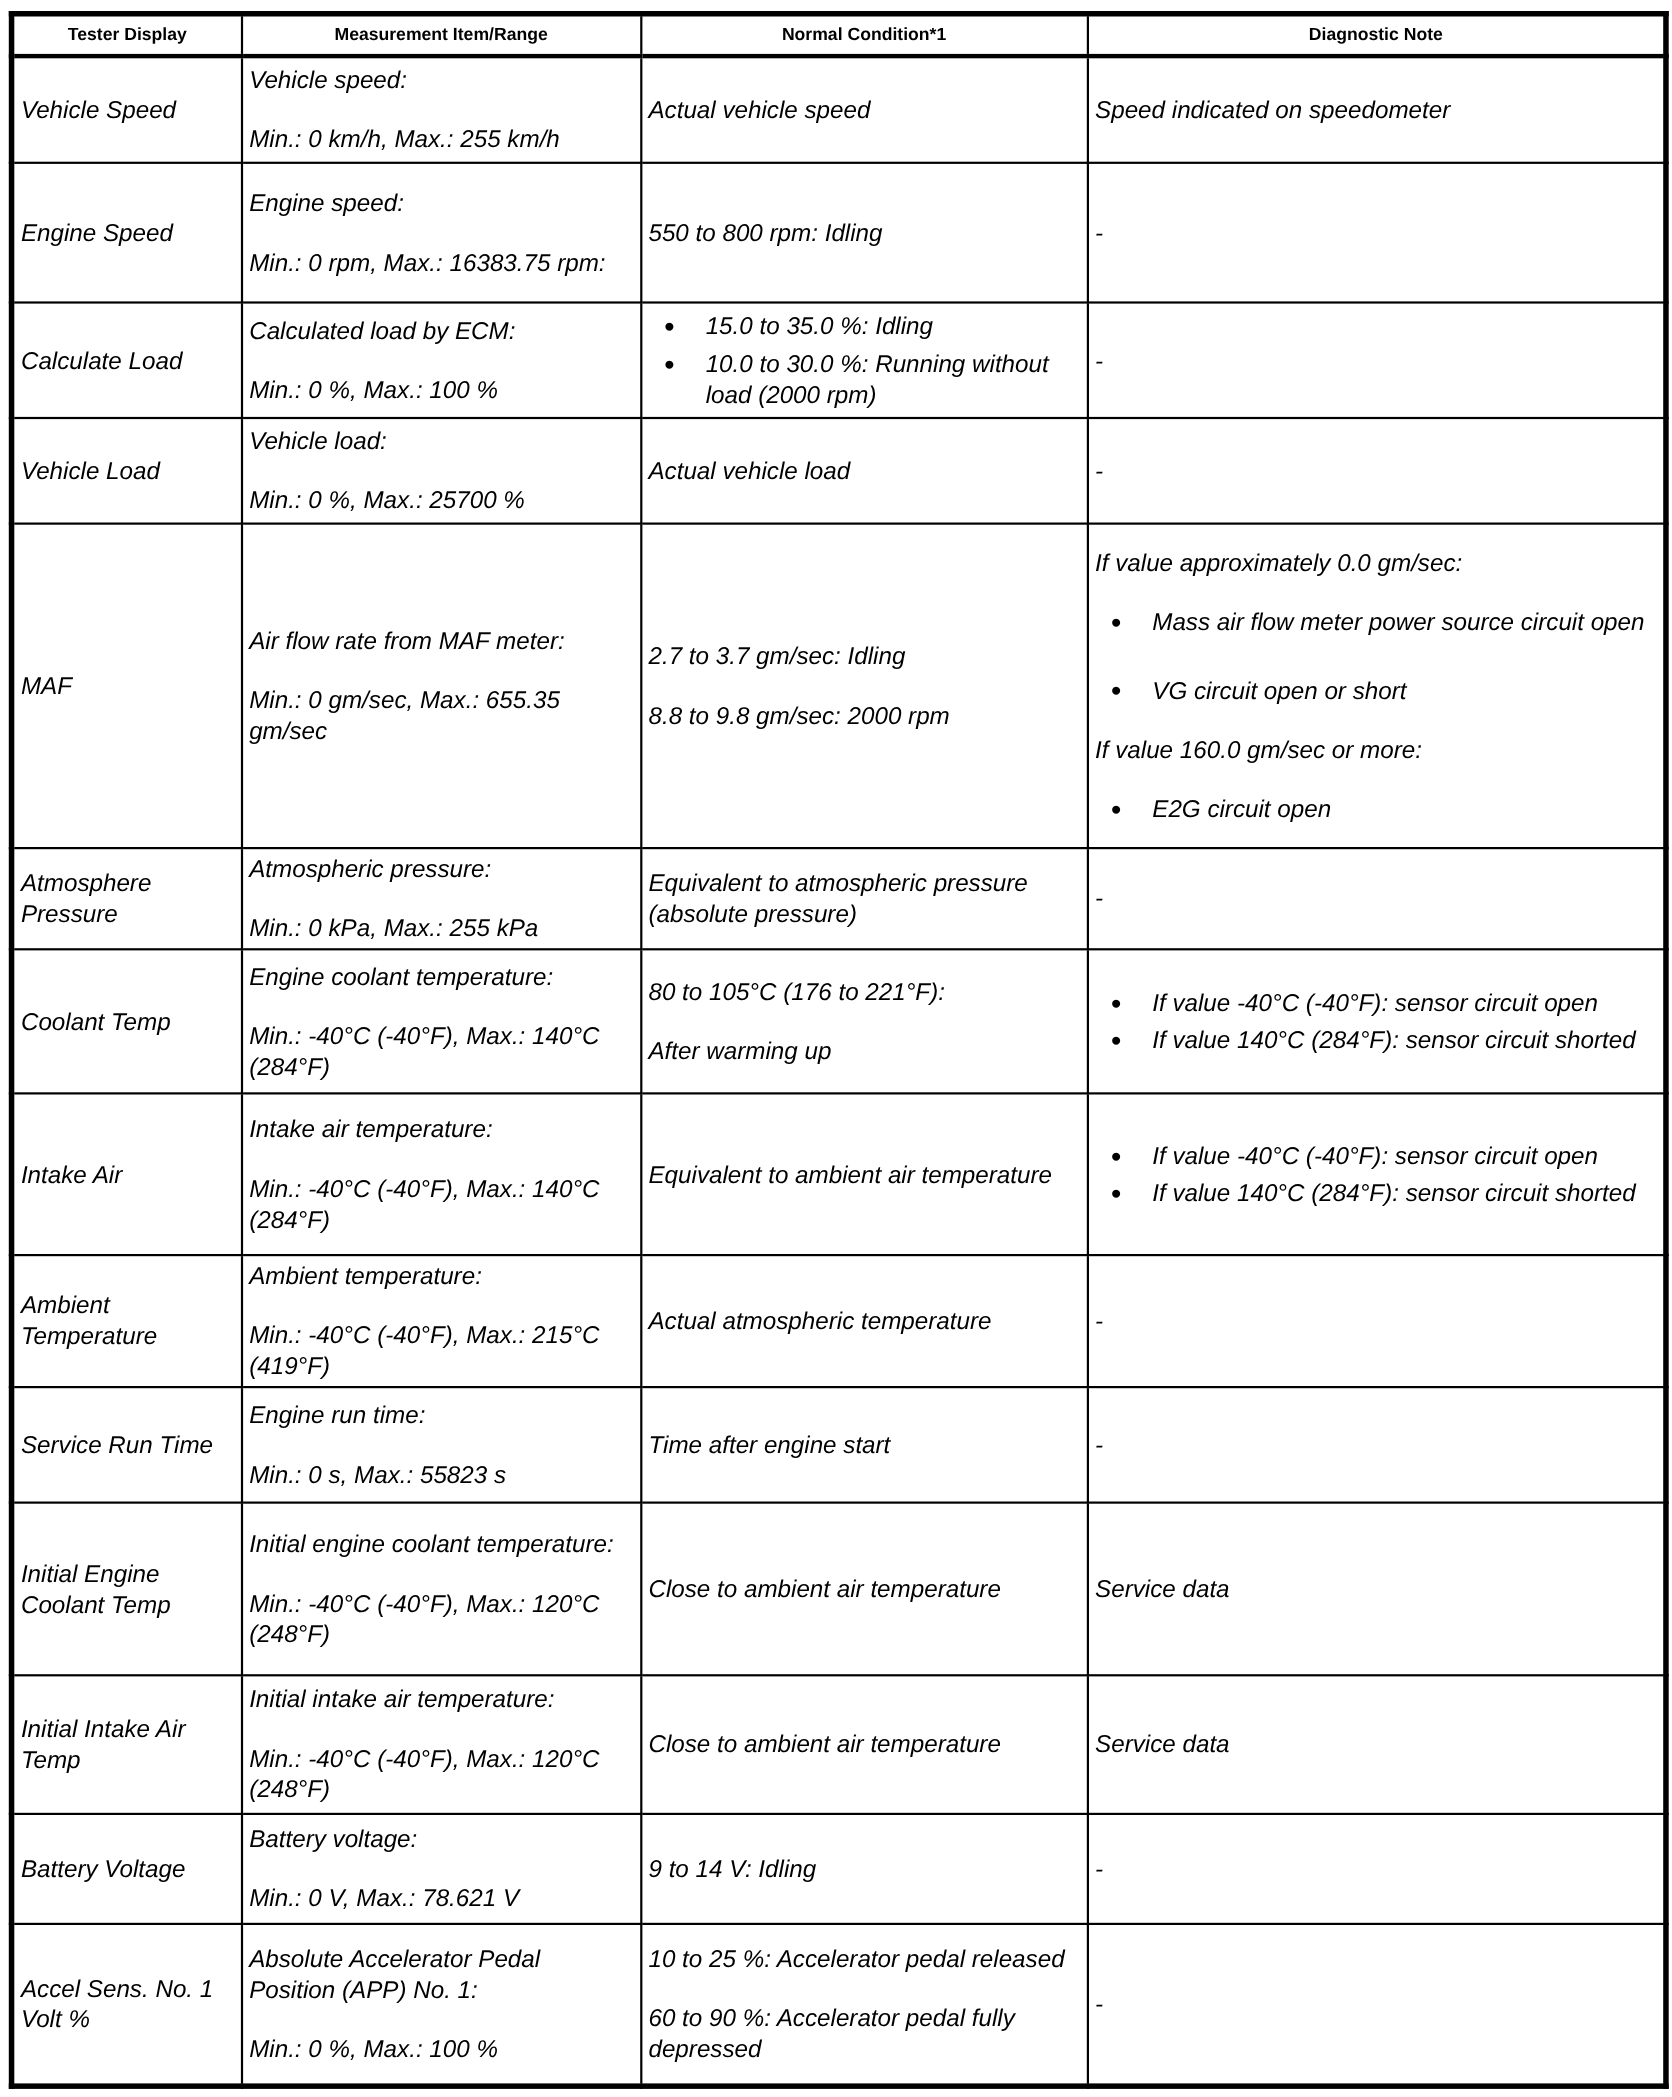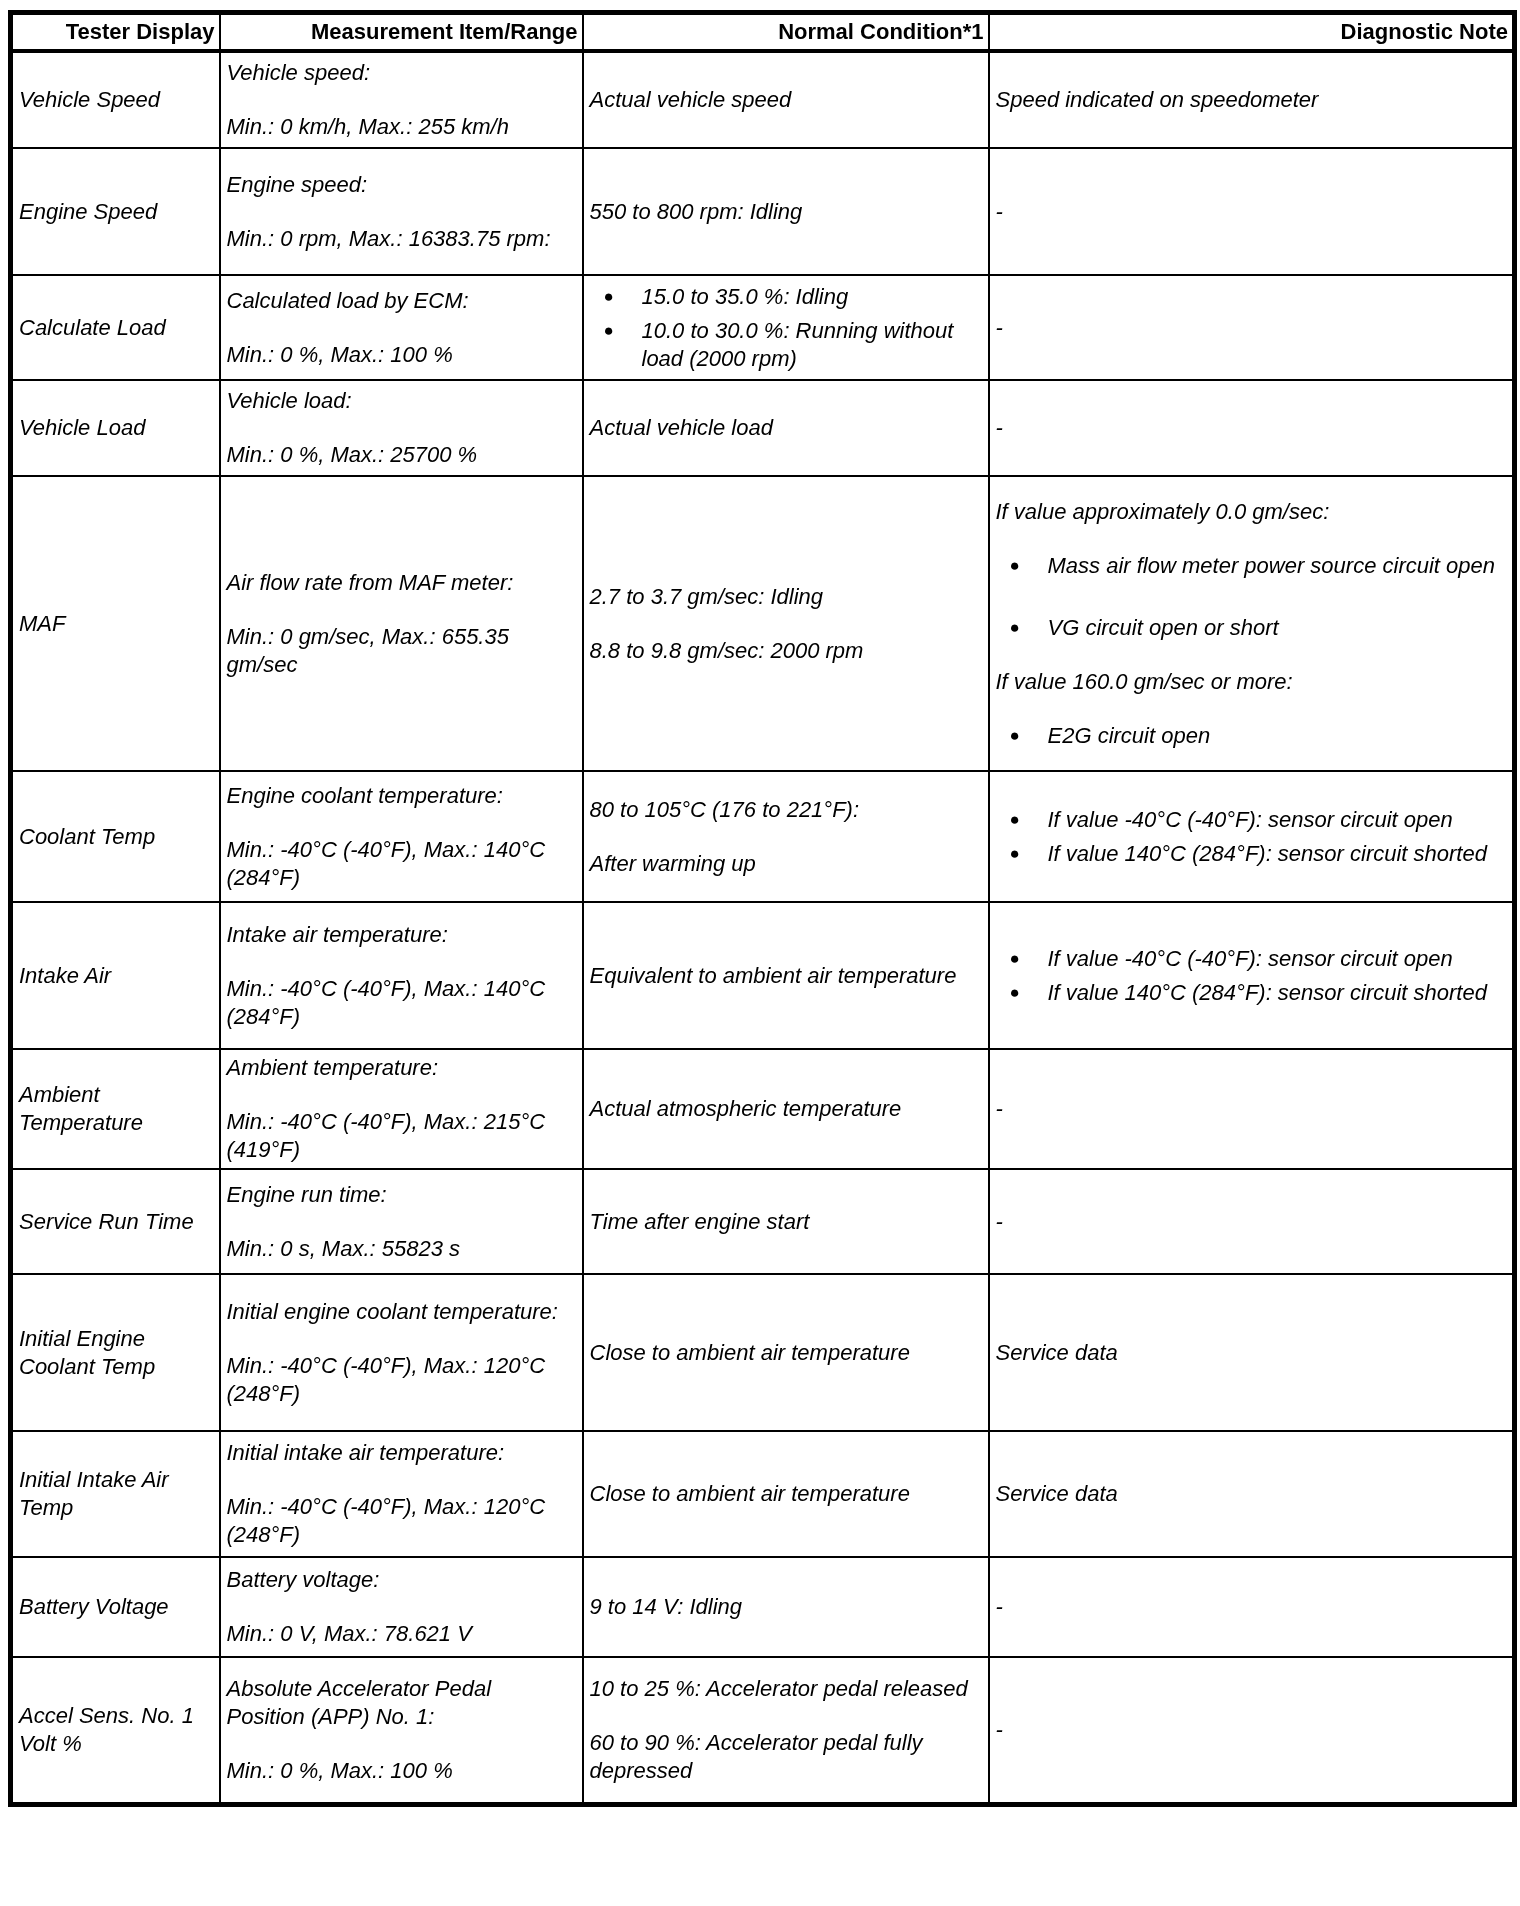--- a/index.html
+++ b/index.html
@@ -7,22 +7,22 @@
     width: 1520px; min-height: 1906px; box-sizing: border-box;
     padding: 10px 8px; background: #ffffff; color: #000000;
     font-family: "Liberation Sans", "DejaVu Sans", sans-serif;
   }
   table.diag {
     border-collapse: collapse; table-layout: fixed;
     width: 1504px; border: 5px solid #000;
   }
   th {
     border: 2px solid #000; border-bottom-width: 4px;
-    height: 30px; font-size: 22px; font-weight: bold;
-    text-align: right; vertical-align: middle; padding: 2px 4px;
+    height: 30px; font-size: 16px; font-weight: bold;
+    text-align: center; vertical-align: middle; padding: 2px 4px;
   }
   td {
     border: 2px solid #000; font-size: 22px; line-height: 28px;
     vertical-align: middle; padding: 4px 8px 4px 6px; overflow: hidden;
     word-wrap: break-word;
     font-style: italic;
   }
   .blk { margin: 0; }
   .blk + .blk { margin-top: 26px; }
   ul.bullets { list-style: none; padding: 0 0 0 14px; }
@@ -124,20 +124,33 @@
             <ul class="bullets blk spaced">
               <li>Mass air flow meter power source circuit open</li>
               <li>VG circuit open or short</li>
             </ul>
             <p class="blk">If value 160.0 gm/sec or more:</p>
             <ul class="bullets blk">
               <li>E2G circuit open</li>
             </ul>
           </td>
         </tr>
+        <tr style="height: 89px;">
+          <td>Atmosphere Pressure</td>
+          <td>
+            <p class="blk">Atmospheric pressure:</p>
+            <p class="blk">Min.: 0 kPa, Max.: 255 kPa</p>
+          </td>
+          <td>
+            <p class="blk">Equivalent to atmospheric pressure (absolute pressure)</p>
+          </td>
+          <td>
+            <p class="blk">-</p>
+          </td>
+        </tr>
         <tr style="height: 131px;">
           <td>Coolant Temp</td>
           <td>
             <p class="blk">Engine coolant temperature:</p>
             <p class="blk">Min.: -40°C (-40°F), Max.: 140°C (284°F)</p>
           </td>
           <td>
             <p class="blk">80 to 105°C (176 to 221°F):</p>
             <p class="blk">After warming up</p>
           </td>

